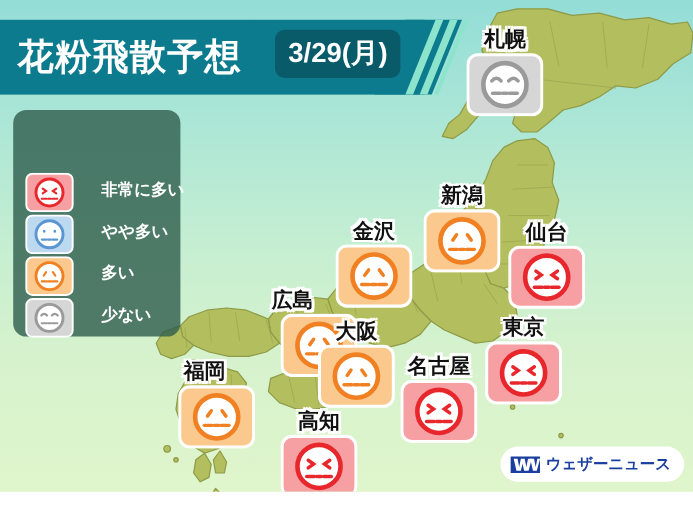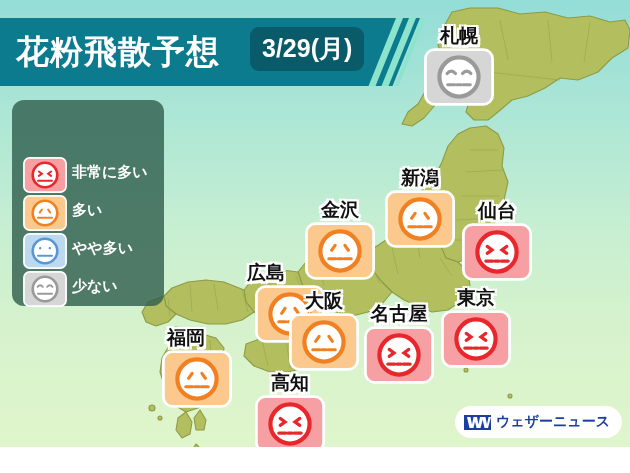--- a/index.html
+++ b/index.html
@@ -124,21 +124,21 @@
     align-items: center;
     height: 36px;
     margin-bottom: 2px;
   }
   .legend-icon-wrap {
     width: 46px; height: 31px;
     flex: 0 0 46px;
     position: relative;
   }
   .legend-label {
-    margin-left: 4px;
+    margin-left: 24px;
     color: #ffffff;
     font-size: 15px;
     font-weight: bold;
     white-space: nowrap;
   }
 
   
   .city {
     position: absolute;
     z-index: 12;
@@ -281,36 +281,20 @@
               <g stroke="#e8272c" stroke-width="4.5" stroke-linecap="round" fill="none">
                 <path d="M36,33 L43,38 L36,43"></path>
                 <path d="M64,33 L57,38 L64,43"></path>
                 <line x1="34" y1="54" x2="44" y2="54"></line>
                 <line x1="47" y1="54" x2="53" y2="54"></line>
                 <line x1="56" y1="54" x2="66" y2="54"></line>
               </g>
             </svg>
           </div>
           <span class="legend-label">非常に多い</span>
-        </div>
-        <div class="legend-row">
-          <div class="legend-icon-wrap">
-            <svg viewBox="0 0 100 82" width="46" height="36" style="display: block;">
-              <rect x="2" y="2" width="96" height="78" rx="13" ry="13" fill="#fbc98e" stroke="#ffffff" stroke-width="4"></rect>
-              <circle cx="50" cy="41" r="28" fill="#ffffff" stroke="#f08021" stroke-width="6"></circle>
-              <g stroke="#f08021" stroke-width="4.5" stroke-linecap="round" fill="none">
-                <path d="M38,40 L43,33"></path>
-                <path d="M62,40 L57,33"></path>
-                <line x1="34" y1="52" x2="44" y2="52"></line>
-                <line x1="47" y1="52" x2="53" y2="52"></line>
-                <line x1="56" y1="52" x2="66" y2="52"></line>
-              </g>
-            </svg>
-          </div>
-          <span class="legend-label">多い</span>
         </div>
         <div class="legend-row">
           <div class="legend-icon-wrap">
             <svg viewBox="0 0 100 82" width="46" height="36" style="display: block;">
               <rect x="2" y="2" width="96" height="78" rx="13" ry="13" fill="#bcd9f0" stroke="#ffffff" stroke-width="4"></rect>
               <circle cx="50" cy="41" r="28" fill="#ffffff" stroke="#5b96d4" stroke-width="6"></circle>
               <g stroke="#5b96d4" stroke-width="4.5" stroke-linecap="round" fill="none">
                 <line x1="39" y1="34" x2="39" y2="34"></line>
                 <line x1="61" y1="34" x2="61" y2="34"></line>
                 <circle cx="39" cy="35" r="2.6" fill="#5b96d4" stroke="none"></circle>
@@ -319,20 +303,36 @@
                 <line x1="47" y1="52" x2="53" y2="52"></line>
                 <line x1="56" y1="52" x2="66" y2="52"></line>
               </g>
             </svg>
           </div>
           <span class="legend-label">やや多い</span>
         </div>
         <div class="legend-row">
           <div class="legend-icon-wrap">
             <svg viewBox="0 0 100 82" width="46" height="36" style="display: block;">
+              <rect x="2" y="2" width="96" height="78" rx="13" ry="13" fill="#fbc98e" stroke="#ffffff" stroke-width="4"></rect>
+              <circle cx="50" cy="41" r="28" fill="#ffffff" stroke="#f08021" stroke-width="6"></circle>
+              <g stroke="#f08021" stroke-width="4.5" stroke-linecap="round" fill="none">
+                <path d="M38,40 L43,33"></path>
+                <path d="M62,40 L57,33"></path>
+                <line x1="34" y1="52" x2="44" y2="52"></line>
+                <line x1="47" y1="52" x2="53" y2="52"></line>
+                <line x1="56" y1="52" x2="66" y2="52"></line>
+              </g>
+            </svg>
+          </div>
+          <span class="legend-label">多い</span>
+        </div>
+        <div class="legend-row">
+          <div class="legend-icon-wrap">
+            <svg viewBox="0 0 100 82" width="46" height="36" style="display: block;">
               <rect x="2" y="2" width="96" height="78" rx="13" ry="13" fill="#d6d6d6" stroke="#ffffff" stroke-width="4"></rect>
               <circle cx="50" cy="41" r="28" fill="#ffffff" stroke="#9a9a9a" stroke-width="6"></circle>
               <g stroke="#9a9a9a" stroke-width="4.5" stroke-linecap="round" fill="none">
                 <path d="M33,36 Q39,29 45,36"></path>
                 <path d="M55,36 Q61,29 67,36"></path>
                 <line x1="34" y1="52" x2="44" y2="52"></line>
                 <line x1="47" y1="52" x2="53" y2="52"></line>
                 <line x1="56" y1="52" x2="66" y2="52"></line>
               </g>
             </svg>
@@ -434,21 +434,21 @@
           <circle cx="50" cy="41" r="28" fill="#ffffff" stroke="#f08021" stroke-width="6"></circle>
           <g stroke="#f08021" stroke-width="4.5" stroke-linecap="round" fill="none">
             <path d="M38,40 L43,33"></path>
             <path d="M62,40 L57,33"></path>
             <line x1="34" y1="52" x2="44" y2="52"></line>
             <line x1="47" y1="52" x2="53" y2="52"></line>
             <line x1="56" y1="52" x2="66" y2="52"></line>
           </g>
         </svg>
       </div>
-      <div class="city" style="left: 364px; top: 326px;">
+      <div class="city" style="left: 364px; top: 345px;">
         <div class="city-label">名古屋</div>
         <svg viewBox="0 0 100 82" width="70" height="58" style="display: block;">
           <rect x="2" y="2" width="96" height="78" rx="13" ry="13" fill="#f6a0a3" stroke="#ffffff" stroke-width="4"></rect>
           <circle cx="50" cy="41" r="28" fill="#ffffff" stroke="#e8272c" stroke-width="6"></circle>
           <g stroke="#e8272c" stroke-width="4.5" stroke-linecap="round" fill="none">
             <path d="M36,33 L43,38 L36,43"></path>
             <path d="M64,33 L57,38 L64,43"></path>
             <line x1="34" y1="54" x2="44" y2="54"></line>
             <line x1="47" y1="54" x2="53" y2="54"></line>
             <line x1="56" y1="54" x2="66" y2="54"></line>

